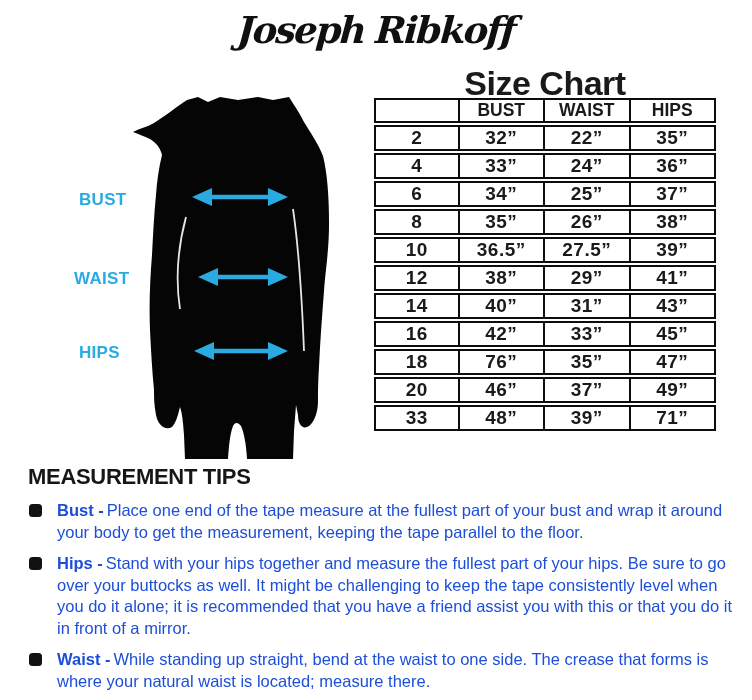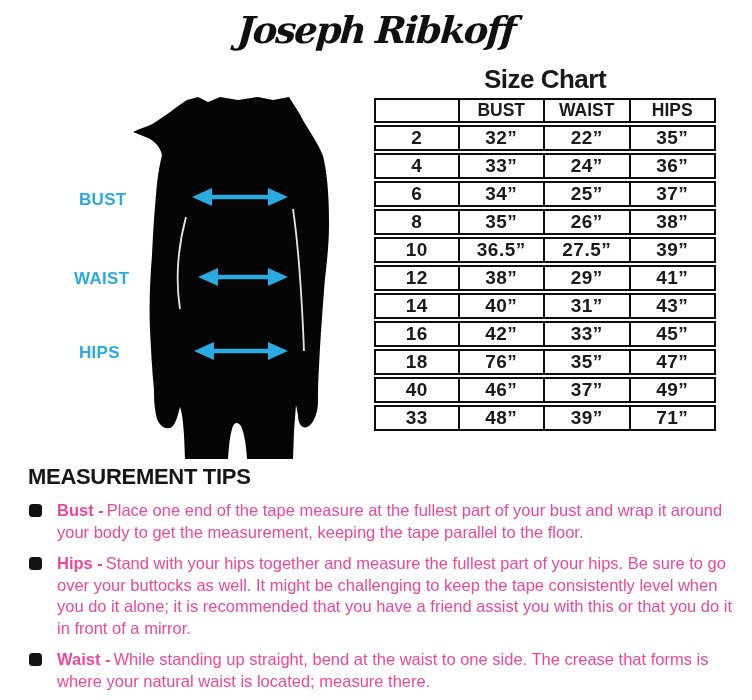--- a/index.html
+++ b/index.html
@@ -14,21 +14,21 @@
   .logo {
     position:absolute; left:0; top:8px; width:100%; text-align:center;
     font-family:"DejaVu Serif","Liberation Serif",serif;
     font-style:italic; font-weight:600; font-size:37px; letter-spacing:-2px;
     color:#101010; transform:skewX(-4deg);
   }
 
   
   .size-title {
     position:absolute; left:374px; top:64px; width:342px; text-align:center;
-    font-size:26px; font-weight:bold; letter-spacing:-0.5px; color:#1a1a1a;
+    font-size:34px; font-weight:bold; letter-spacing:-0.5px; color:#1a1a1a;
   }
 
   
   table.size-table {
     position:absolute; left:374px; top:96px; width:342px;
     border-collapse:separate; border-spacing:0 2px; table-layout:fixed;
   }
   table.size-table th, table.size-table td {
     border:2.4px solid #0d0d0d; height:25px; padding:0;
     text-align:center; vertical-align:middle; font-weight:bold; color:#1a1a1a;
@@ -50,21 +50,21 @@
   .measure-label.hips  { left:79px; top:343px; }
 
   
   .tips { position:absolute; left:26px; top:464px; width:716px; }
   .tips h2 {
     font-size:22px; font-weight:bold; letter-spacing:-0.3px; color:#161616;
     margin:0 0 10px 2px;
   }
   .tip-item {
     position:relative; padding-left:31px; margin-bottom:10px;
-    font-size:16.5px; line-height:21.5px; color:#ec4899;
+    font-size:16.5px; line-height:21.5px; color:#1d4ed8;
   }
   .tip-item .bullet {
     position:absolute; left:3px; top:4px; width:13px; height:13px;
     background:#121212; border-radius:3.5px;
   }
   .tip-item b { font-weight:bold; margin-right:3px; }
 </style>
 </head>
 <body>
 
@@ -132,21 +132,21 @@
         <td>33”</td>
         <td>45”</td>
       </tr>
       <tr>
         <td>18</td>
         <td>76”</td>
         <td>35”</td>
         <td>47”</td>
       </tr>
       <tr>
-        <td>40</td>
+        <td>20</td>
         <td>46”</td>
         <td>37”</td>
         <td>49”</td>
       </tr>
       <tr>
         <td>33</td>
         <td>48”</td>
         <td>39”</td>
         <td>71”</td>
       </tr>

